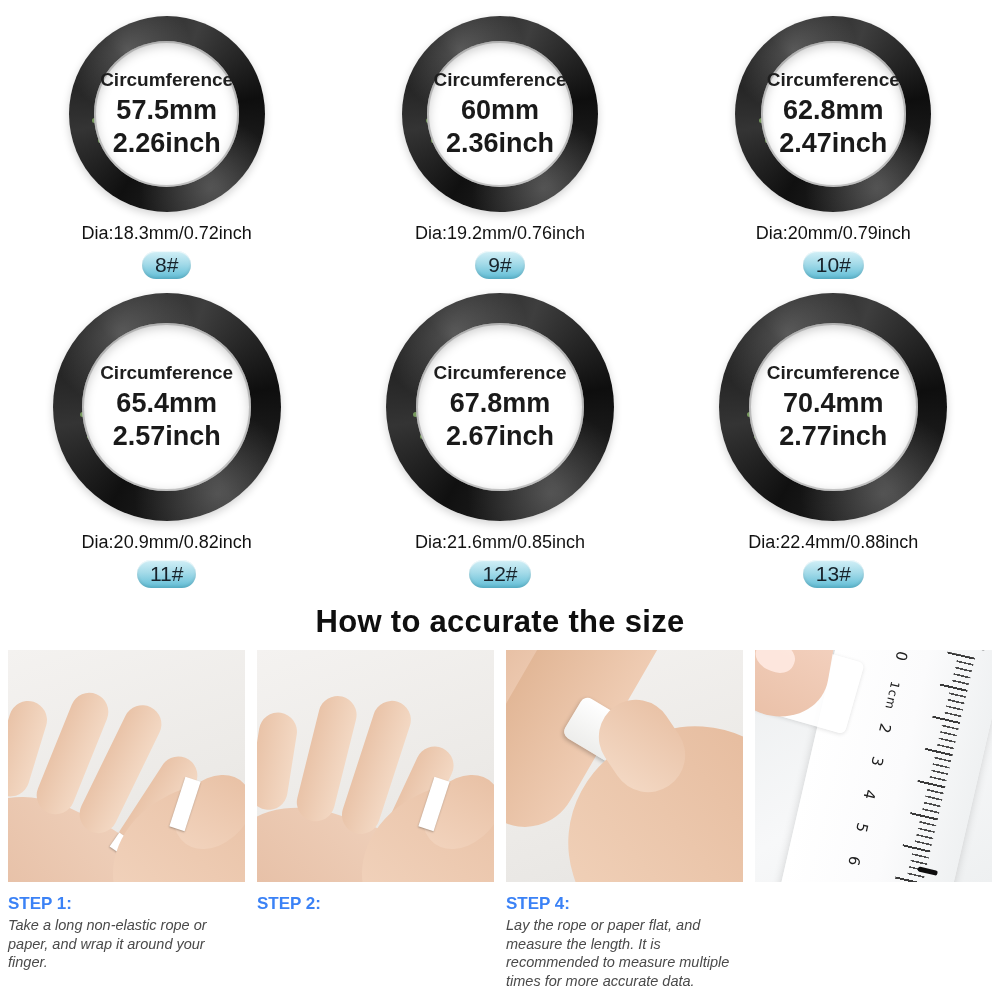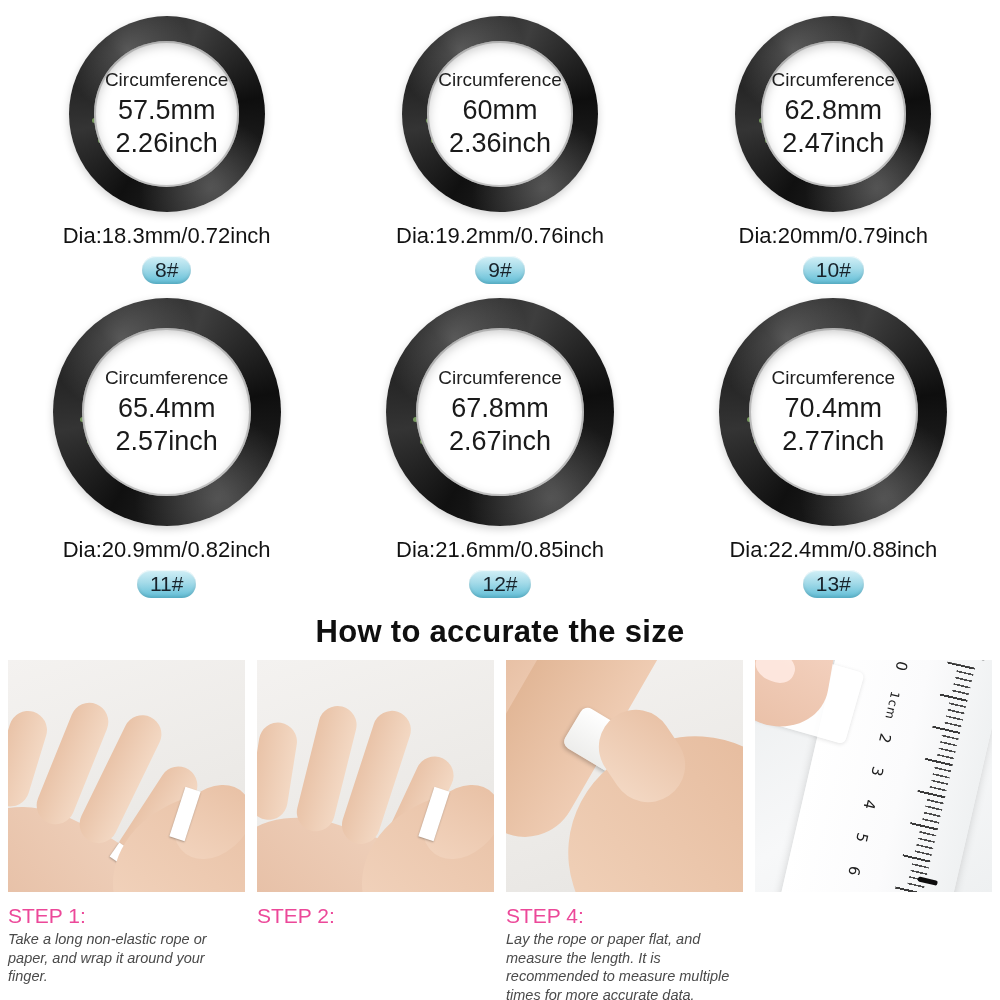--- a/index.html
+++ b/index.html
@@ -14,34 +14,35 @@
   .rings-row.row1 { padding-top:16px; }
   .rings-row.row2 { margin-top:14px; }
   .ring-card { display:flex; flex-direction:column; align-items:center; }
   .ring {
     position:relative; border-radius:50%;
     background:
       radial-gradient(circle at 30% 18%, rgba(255,255,255,0.28), rgba(255,255,255,0) 30%),
       radial-gradient(circle at 72% 88%, rgba(255,255,255,0.20), rgba(255,255,255,0) 32%),
       conic-gradient(from 210deg, #101010 0deg, #343434 50deg, #141414 110deg, #3e3e3e 170deg, #0e0e0e 230deg, #2b2b2b 295deg, #101010 360deg);
     box-shadow:0 3px 9px rgba(0,0,0,0.18);
+    font-weight:bold;
   }
   .ring-sm { width:196px; height:196px; }
   .ring-lg { width:228px; height:228px; }
   .ring-inner {
     position:absolute; inset:13%; border-radius:50%; background:#ffffff;
     box-shadow: inset 0 0 0 2px rgba(110,110,110,0.35), inset 0 3px 12px rgba(0,0,0,0.25);
     display:flex; align-items:center; justify-content:center; text-align:center;
   }
   .sensor-dot { position:absolute; width:5px; height:5px; border-radius:50%; background:#84ad66; opacity:.85; }
   .sensor-dot.d1 { left:12%; top:52%; }
   .sensor-dot.d2 { left:15%; top:62%; }
   .circ-label { font-size:19px; color:#1e1e1e; margin-bottom:3px; }
   .circ-mm, .circ-inch { font-size:27px; color:#1a1a1a; line-height:1.22; }
-  .dia { margin-top:11px; font-size:22px; color:#121212; }
+  .dia { margin-top:11px; font-size:18px; color:#121212; }
   .badge {
     margin-top:7px; display:inline-block; padding:2px 13px; border-radius:16px;
     background:linear-gradient(180deg,#d3f0f7 0%, #a5dbe9 45%, #5fbdd6 100%);
     box-shadow: inset 0 -2px 3px rgba(0,0,0,0.10), inset 0 1px 1px rgba(255,255,255,0.8);
     font-size:21px; color:#17222a;
   }
 
   
   .measure-title { text-align:center; font-size:31px; font-weight:bold; color:#0f0f0f; margin:16px 0 10px; letter-spacing:.3px; }
   .photos { display:grid; grid-template-columns:repeat(4,1fr); gap:12px; padding:0 8px; }
@@ -96,21 +97,21 @@
   .rn0 { top:32px; } .rn1 { top:70px; font-size:12px; letter-spacing:1px; } .rn2 { top:106px; }
   .rn3 { top:140px; } .rn4 { top:174px; } .rn5 { top:208px; } .rn6 { top:242px; }
   .p4-strip { position:absolute; top:-6px; left:-28px; width:130px; height:74px; background:rgba(255,255,255,0.9);
               transform:rotate(16deg); border-radius:6px; box-shadow:0 1px 4px rgba(0,0,0,0.12); }
   .p4-finger { position:absolute; top:-26px; left:-30px; width:104px; height:92px;
                background:linear-gradient(200deg,#f4d2c0,#e9bfa6); border-radius:0 0 58% 62%; transform:rotate(10deg); }
   .p4-nail { position:absolute; top:18px; left:28px; width:40px; height:30px; background:rgba(255,235,228,0.85); border-radius:46%; transform:rotate(14deg); }
 
   
   .steps { display:grid; grid-template-columns:repeat(4,1fr); gap:12px; padding:0 8px; margin-top:12px; }
-  .step-label { font-size:21px; font-weight:normal; color:#ec4899; margin-bottom:2px; }
+  .step-label { font-size:17px; font-weight:bold; color:#3b82f6; margin-bottom:2px; }
   .step-text { font-size:14.5px; color:#4a4a4a; line-height:1.28;font-style:italic; }
 </style>
 </head>
 <body>
 
 <div class="page">
 
   <div class="rings-row row1">
     <div class="ring-card">
       <div class="ring ring-sm">

